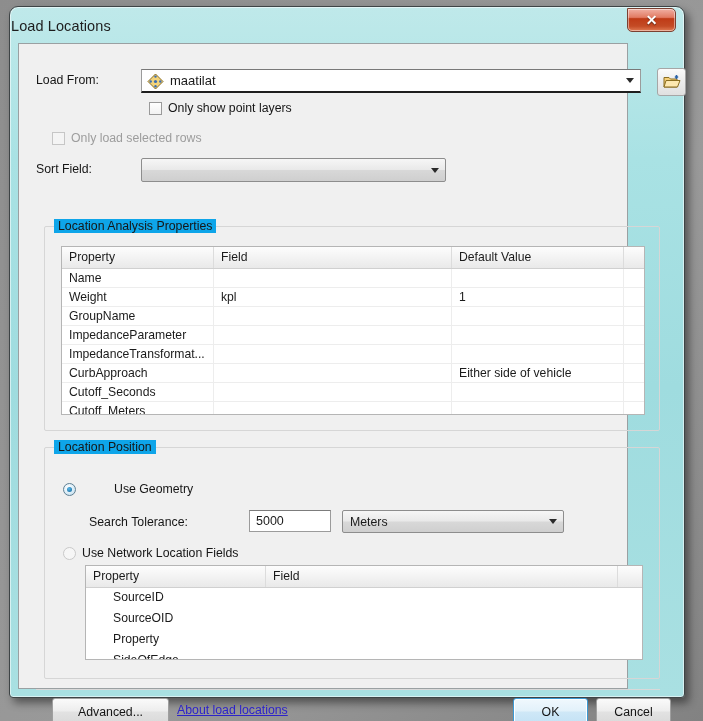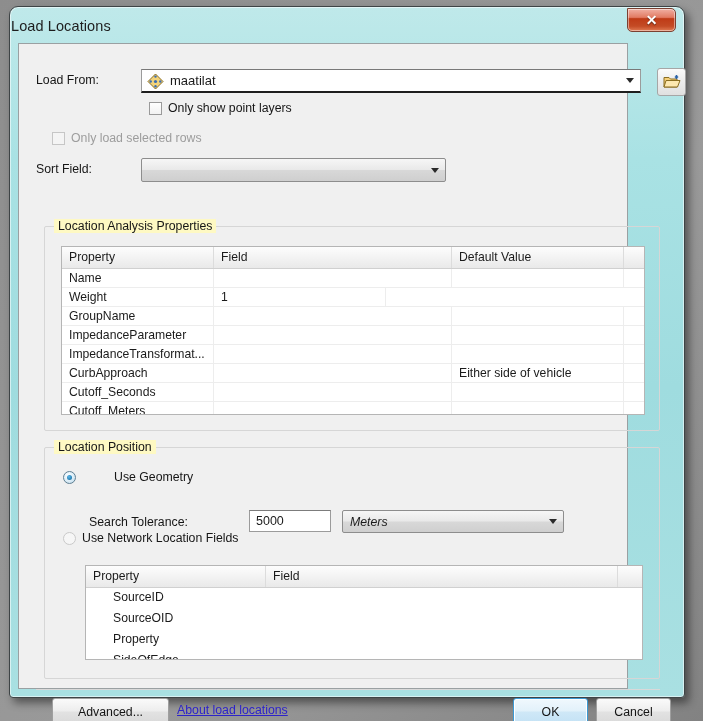--- a/index.html
+++ b/index.html
@@ -185,21 +185,21 @@
     border: 1px solid #d6d6d6;
     border-radius: 2px;
     box-sizing: border-box;
     background: transparent;
   }
   .groupbox > .legend {
     position: absolute;
     top: -8px;
     left: 9px;
     padding: 0 4px;
-    background: #fef9c3;
+    background: #0ea5e9;
     font-size: 12.3px;
     color: #161616;
   }
 
   #gb-analysis { left: 25px; top: 182px; width: 616px; height: 205px; }
   #gb-position { left: 25px; top: 403px; width: 616px; height: 232px; }
 
   
   .grid {
     position: absolute;
@@ -249,22 +249,22 @@
   #grid-analysis .c3 { width: 20px; border-right: none; }
   
   #grid-network .c0 { width: 180px; }
   #grid-network .c1 { width: 352px; }
   #grid-network .c2 { width: 24px; border-right: none; }
   #grid-network .grid-row { border-bottom: none; height: 21px; margin-left: 20px; }
   #grid-network .grid-row .cell { border-right: none; }
 
   
   .radio-row { position: absolute; display: flex; align-items: center; gap: 6px; }
-  #radio-geometry { left: 18px; top: 22px; gap: 38px; }
-  #radio-network  { left: 18px; top: 83px; }
+  #radio-geometry { left: 18px; top: 34px; gap: 38px; }
+  #radio-network  { left: 18px; top: 98px; }
 
   .radio {
     width: 13px; height: 13px; border-radius: 50%;
     box-sizing: border-box;
     background: radial-gradient(circle at 40% 35%, #ffffff 0%, #efefef 60%, #dcdcdc 100%);
     border: 1px solid #9a9a9a;
     position: relative;
   }
   .radio.checked {
     background: radial-gradient(circle at 40% 35%, #ffffff 0%, #e8f4fb 35%, #bcd9ea 100%);
@@ -294,21 +294,20 @@
     font-size: 12.5px;
     padding: 3px 8px 0 6px;
     color: #1b1b1b;
   }
   #combo-units {
     position: absolute;
     left: 297px;
     top: 62px;
     width: 222px;
     height: 23px;
-    font-style: italic;
   }
   #combo-units .value { margin-left: 7px; font-size: 12.3px; }
   #combo-sortfield .value { margin-left: 7px; }
 
   
   .separator {
     position: absolute;
     left: 17px;
     top: 645px;
     width: 624px;
@@ -425,20 +424,21 @@
           </div>
 
           <div class="grid-row">
             <div class="cell c0">Name</div>
             <div class="cell c1"></div>
             <div class="cell c2"></div>
             <div class="cell c3"></div>
           </div>
           <div class="grid-row">
             <div class="cell c0">Weight</div>
+            <div class="cell c1">kpl</div>
             <div class="cell c2">1</div>
             <div class="cell c3"></div>
           </div>
           <div class="grid-row">
             <div class="cell c0">GroupName</div>
             <div class="cell c1"></div>
             <div class="cell c2"></div>
             <div class="cell c3"></div>
           </div>
           <div class="grid-row">

